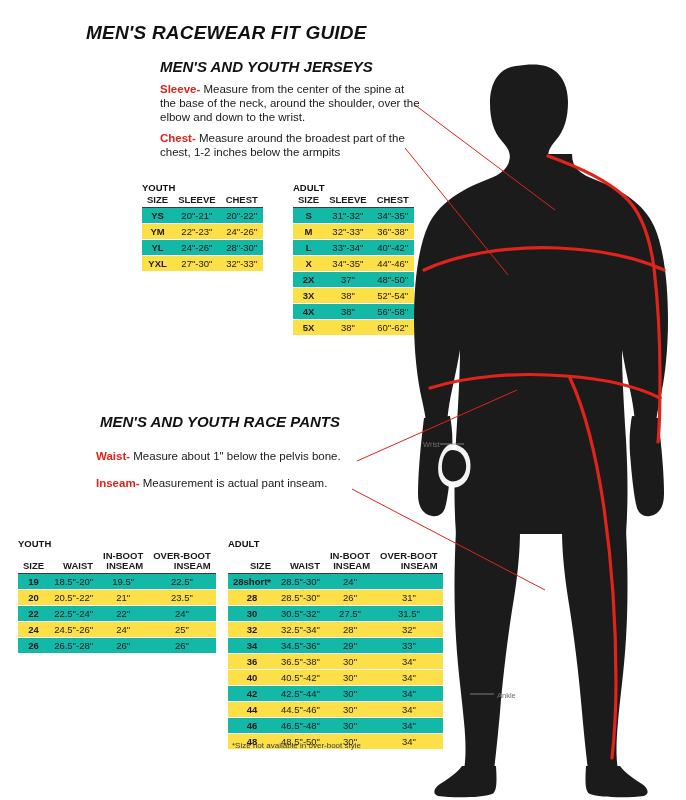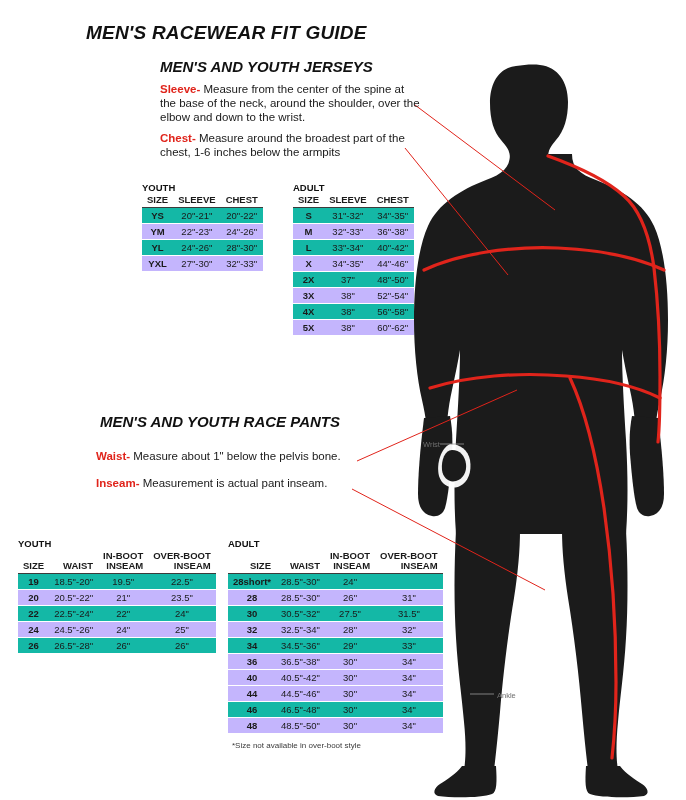--- a/index.html
+++ b/index.html
@@ -84,21 +84,21 @@
     line-height: 10px;
     vertical-align: bottom;
   }
   table.size td {
     text-align: center;
     padding: 2px 5px;
     border-bottom: 1px solid #ffffff;
     white-space: nowrap;
   }
   table.size tr.alt td {
-    background: #c4b5fd;
+    background: #fde047;
     margin-left: 26px;
   }
   table.size tr.plain td {
     background: #14b8a6;
   }
   table.size td.lbl {
     font-weight: bold;
   }
   .footnote {
     position: absolute;
@@ -206,21 +206,21 @@
   <div class="callout-label" id="lbl-ankle">Ankle</div>
 
   <div class="main-title">MEN'S RACEWEAR FIT GUIDE</div>
   <div class="section-title" id="pants-title">MEN'S AND YOUTH RACE PANTS</div>
   <div class="section-title" id="jerseys-title">MEN'S AND YOUTH JERSEYS</div>
 
   <div class="def" id="def-sleeve">
     <span class="term">Sleeve-</span><span> Measure from the center of the spine at the base of the neck, around the shoulder, over the elbow and down to the wrist.</span>
   </div>
   <div class="def" id="def-chest">
-    <span class="term">Chest-</span><span> Measure around the broadest part of the chest, 1-6 inches below the armpits</span>
+    <span class="term">Chest-</span><span> Measure around the broadest part of the chest, 1-2 inches below the armpits</span>
   </div>
 
   <div class="def" id="def-waist">
     <span class="term">Waist-</span><span> Measure about 1" below the pelvis bone.</span>
   </div>
   <div class="def" id="def-inseam">
     <span class="term">Inseam-</span><span> Measurement is actual pant inseam.</span>
   </div>
 
   <div class="tbl-wrap" style="left:142px; top:182px;">
@@ -410,20 +410,26 @@
             <td>36.5"-38"</td>
             <td>30"</td>
             <td>34"</td>
           </tr>
           <tr class="alt">
             <td class="lbl">40</td>
             <td>40.5"-42"</td>
             <td>30"</td>
             <td>34"</td>
           </tr>
+          <tr class="plain">
+            <td class="lbl">42</td>
+            <td>42.5"-44"</td>
+            <td>30"</td>
+            <td>34"</td>
+          </tr>
           <tr class="alt">
             <td class="lbl">44</td>
             <td>44.5"-46"</td>
             <td>30"</td>
             <td>34"</td>
           </tr>
           <tr class="plain">
             <td class="lbl">46</td>
             <td>46.5"-48"</td>
             <td>30"</td>

